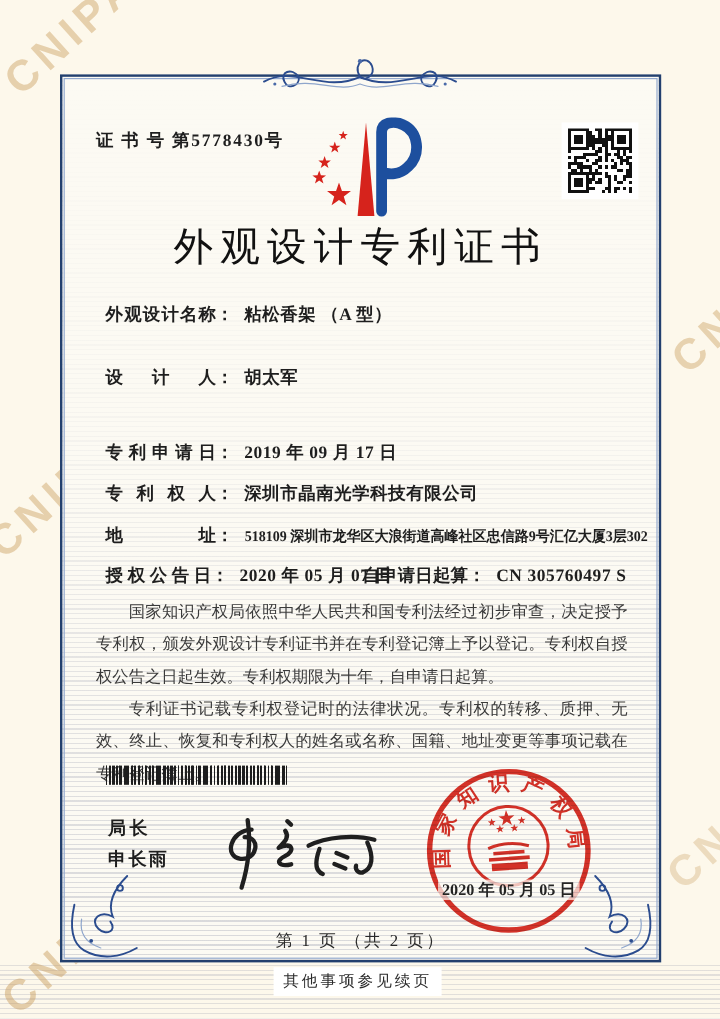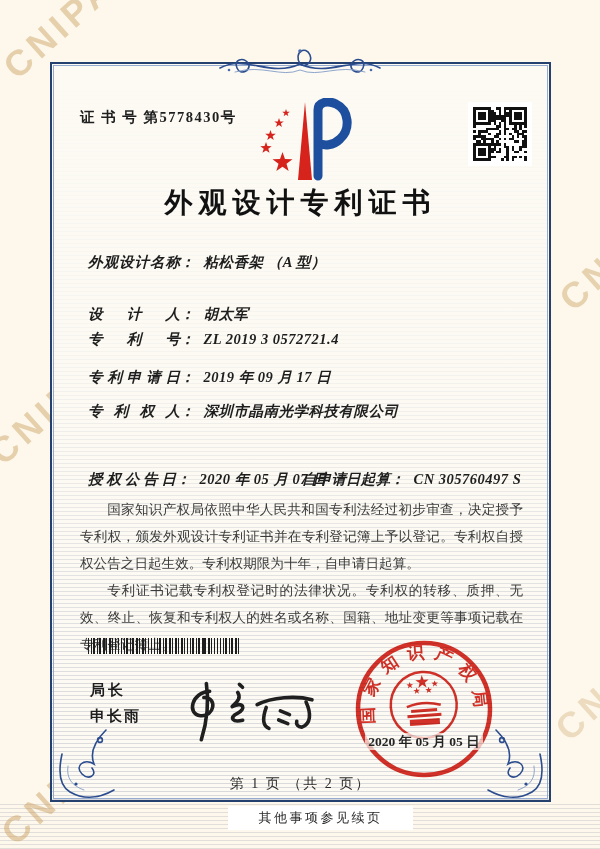--- a/index.html
+++ b/index.html
@@ -20,24 +20,24 @@
   .frame-inner{position:absolute;inset:1px;border:1px solid #94aacf;pointer-events:none;}
   .below-waves{position:absolute;left:0;right:0;top:801px;bottom:0;
          background-image:repeating-linear-gradient(0deg, rgba(128,133,158,.22) 0 1px, transparent 1px 4px);z-index:0;}
   
   .cert-no{position:absolute;left:28px;top:44px;font-size:14.5px;font-weight:600;letter-spacing:1.5px;}
   .qr-box{position:absolute;left:416px;top:38px;width:64px;height:64px;background:#fff;
           display:flex;align-items:center;justify-content:center;}
   .qr-box svg{width:54px;height:54px;shape-rendering:crispEdges;fill:#111;}
   .logo{position:absolute;left:196px;top:34px;width:104px;height:86px;}
   .title{position:absolute;left:0;right:0;top:120px;text-align:center;
-         font-size:28px;font-weight:bold;letter-spacing:6px;color:#111;}
+         font-size:33px;font-weight:normal;letter-spacing:6px;color:#111;}
   
   .row{position:absolute;left:36px;right:24px;height:20px;font-size:14.5px;font-weight:600;
-       white-space:nowrap;font-style:italic;}
+       white-space:nowrap;}
   .lab{display:inline-block;width:92px;text-align:justify;text-align-last:justify;vertical-align:baseline;}
   .colon{display:inline-block;}
   .val{margin-left:9px;letter-spacing:.5px;}
   .val-small{margin-left:9px;font-size:12.3px;letter-spacing:0;display:inline-block;
              transform:scaleX(.95);transform-origin:left;}
   .grant2{position:absolute;left:214px;top:0;}
   .grant2 .lab{width:88px;}
   
   .paras{position:absolute;left:28px;right:26px;top:432px;font-size:13.6px;line-height:27px;
          color:#3a3a3a;font-weight:500;text-align:justify;}
@@ -51,21 +51,21 @@
   .signer-title{position:absolute;left:38px;top:617px;font-size:15px;font-weight:600;letter-spacing:3px;}
   .signer-name{position:absolute;left:38px;top:643px;font-size:15px;font-weight:600;letter-spacing:2px;}
   .signature{position:absolute;left:122px;top:592px;width:150px;height:90px;transform:rotate(-2deg);}
   .signature path{stroke:#1f1f1f;stroke-width:3.6;fill:none;stroke-linecap:round;stroke-linejoin:round;}
   
   .seal{position:absolute;left:297px;top:570px;width:150px;height:150px;
         mix-blend-mode:multiply;opacity:.95;}
   
   .page-num{position:absolute;left:0;right:0;top:711px;text-align:center;font-size:14px;
             letter-spacing:2px;color:#2a2a2a;}
-  .note{position:absolute;left:228px;top:806px;width:185px;height:24px;background:#fff;
+  .note{position:absolute;left:228px;top:806px;width:140px;height:24px;background:#fff;
         display:flex;align-items:center;justify-content:center;font-size:13px;letter-spacing:2.5px;
         color:#2b2b2b;font-weight:500;z-index:2;}
   
   .ornament-top{position:absolute;left:215px;top:44px;width:170px;height:44px;z-index:2;}
   .flourish{position:absolute;width:62px;height:72px;z-index:2;}
   .flourish.bl{left:52px;top:726px;}
   .flourish.br{left:486px;top:726px;transform:scaleX(-1);}
   .orn-main{stroke:#2b4c8e;stroke-width:1.6;fill:none;stroke-linecap:round;}
   .orn-echo{stroke:#8fa6cc;stroke-width:1;fill:none;stroke-linecap:round;}
 </style>
@@ -350,28 +350,28 @@
     </svg>
 
     <div class="title">外观设计专利证书</div>
 
     <div class="row" style="top:189px">
       <span class="lab">外观设计名称</span><span class="colon">：</span><span class="val">粘松香架 （A 型）</span>
     </div>
     <div class="row" style="top:241px">
       <span class="lab">设计人</span><span class="colon">：</span><span class="val">胡太军</span>
     </div>
-    <div class="row" style="top:266px">
-      <span class="lab">专利号</span><span class="colon">：</span><span class="val">ZL 2019 3 0572721.4</span>
-    </div>
     <div class="row" style="top:304px">
       <span class="lab">专利申请日</span><span class="colon">：</span><span class="val">2019 年 09 月 17 日</span>
     </div>
     <div class="row" style="top:338px">
       <span class="lab">专利权人</span><span class="colon">：</span><span class="val">深圳市晶南光学科技有限公司</span>
+    </div>
+    <div class="row" style="top:373px">
+      <span class="lab">地址</span><span class="colon">：</span><span class="val-small">518109 深圳市龙华区大浪街道高峰社区忠信路9号汇亿大厦3层302</span>
     </div>
     <div class="row" style="top:406px">
       <span class="lab" style="width:88px">授权公告日</span><span class="colon">：</span><span class="val">2020 年 05 月 07 日</span>
       <span class="grant2">
         <span class="lab">自申请日起算</span><span class="colon">：</span><span class="val">CN 305760497 S</span>
       </span>
     </div>
 
     <div class="paras">
       <p>国家知识产权局依照中华人民共和国专利法经过初步审查，决定授予专利权，颁发外观设计专利证书并在专利登记簿上予以登记。专利权自授权公告之日起生效。专利权期限为十年，自申请日起算。</p>

